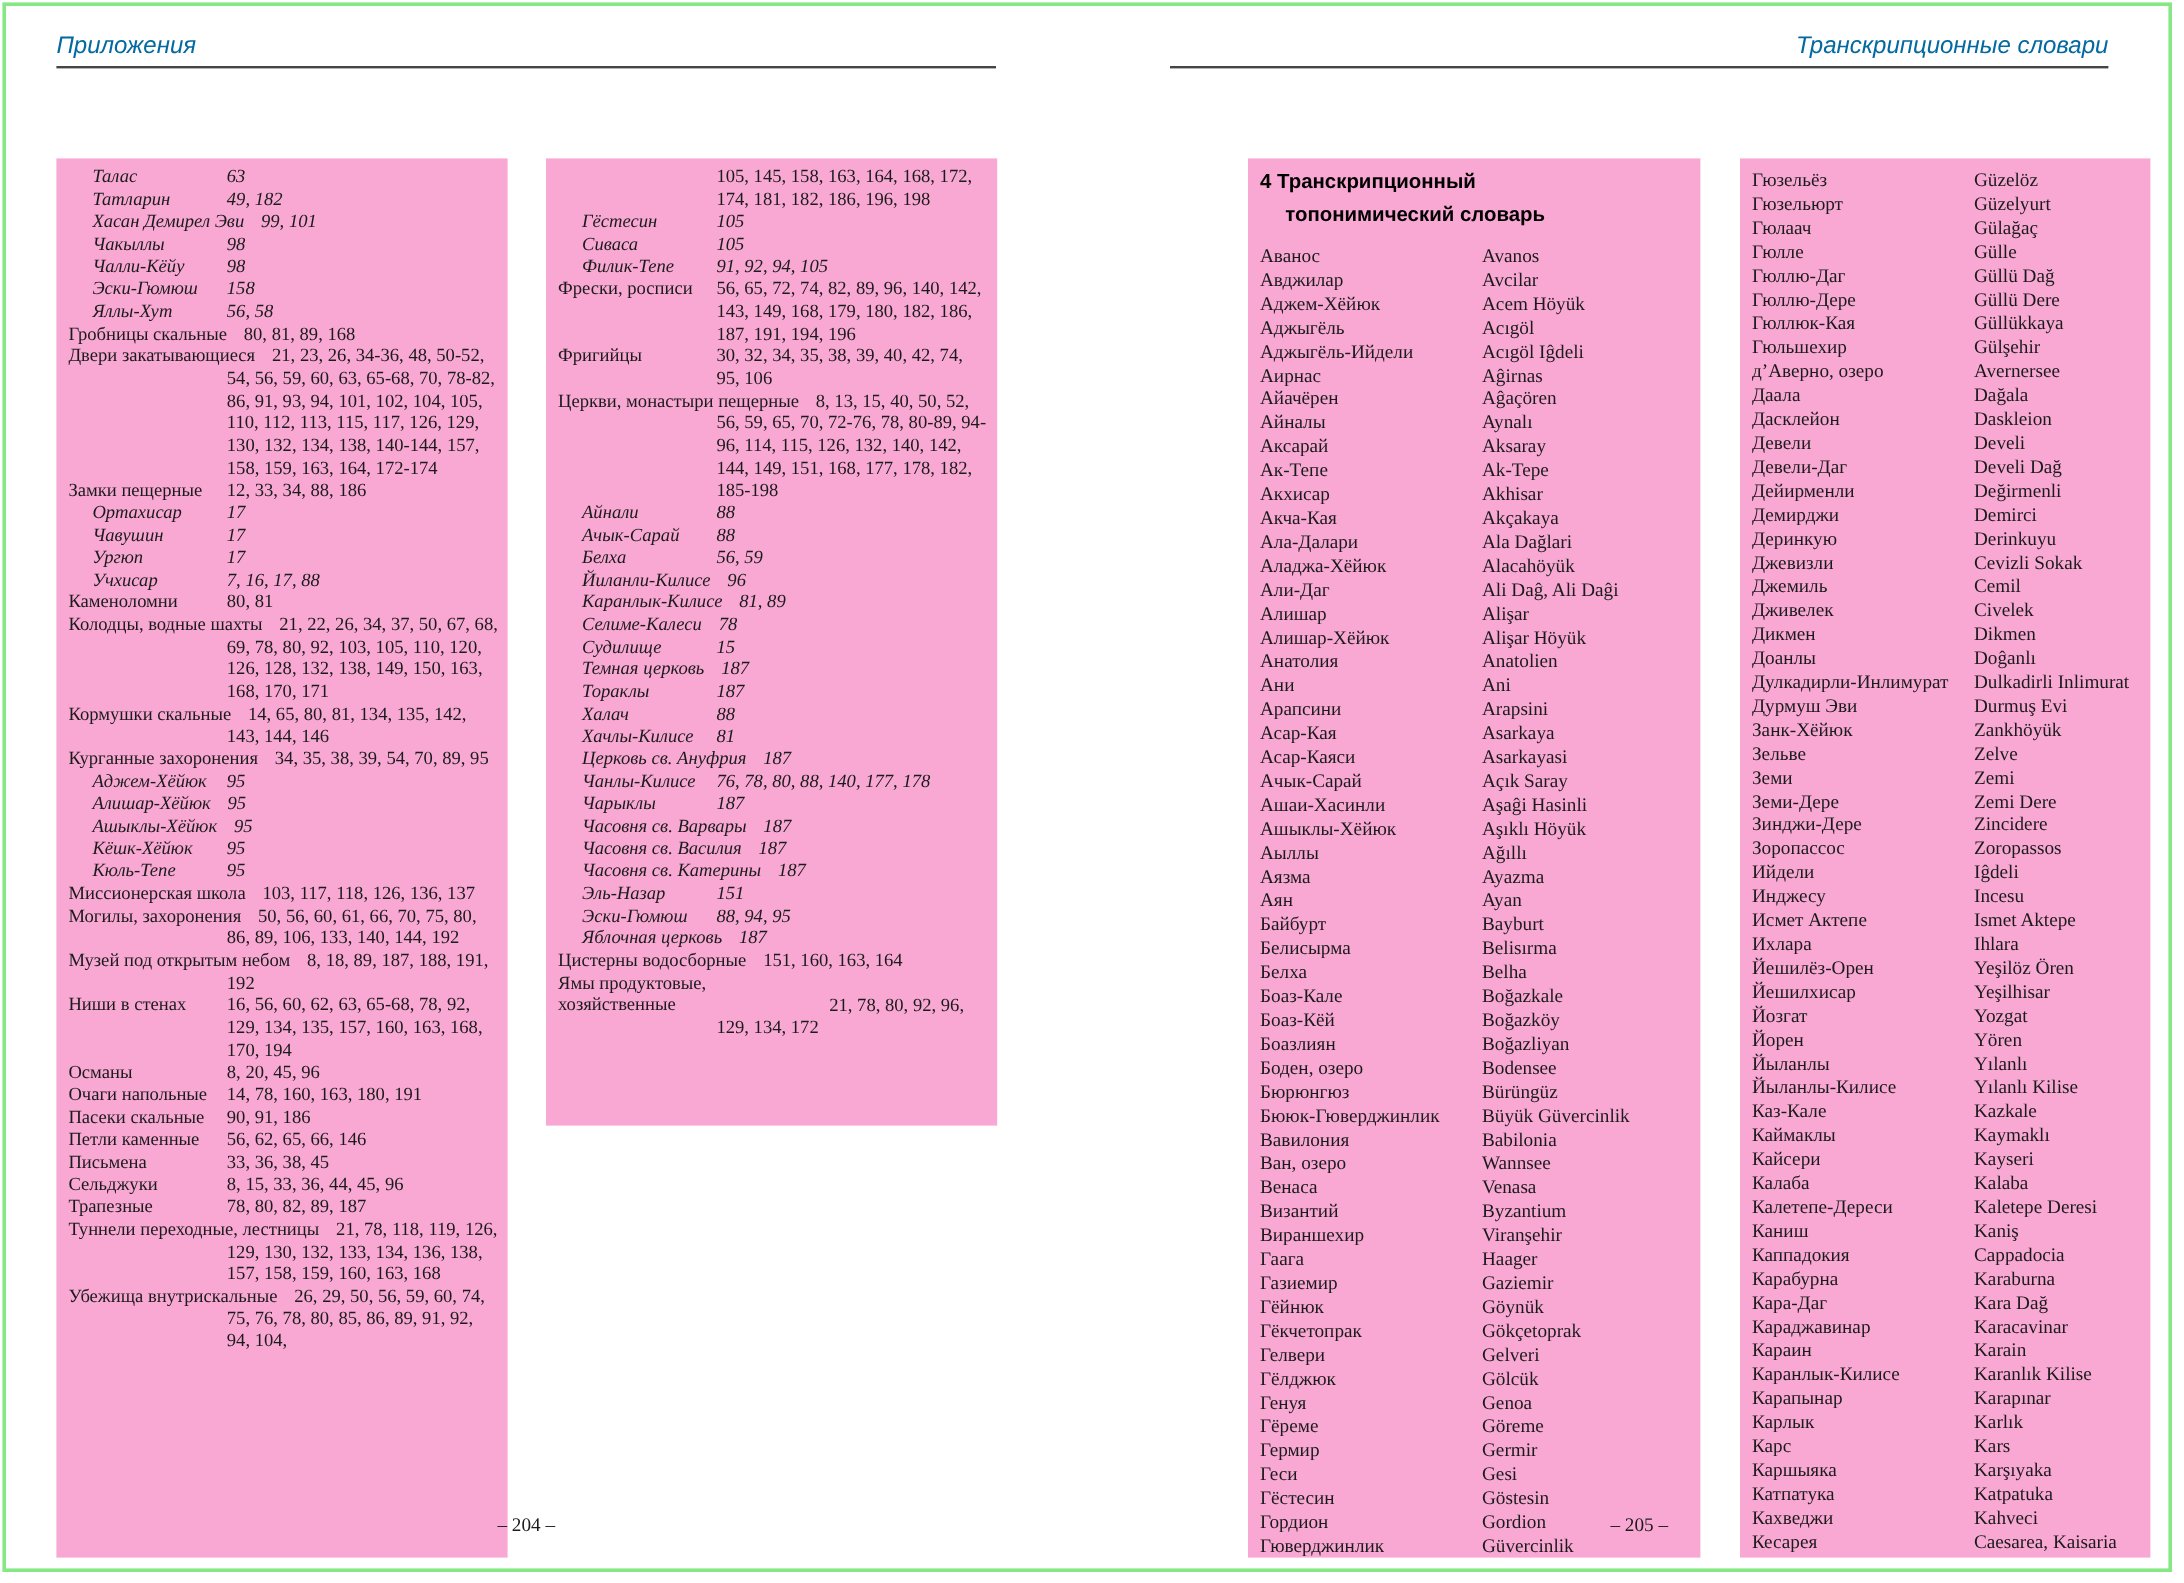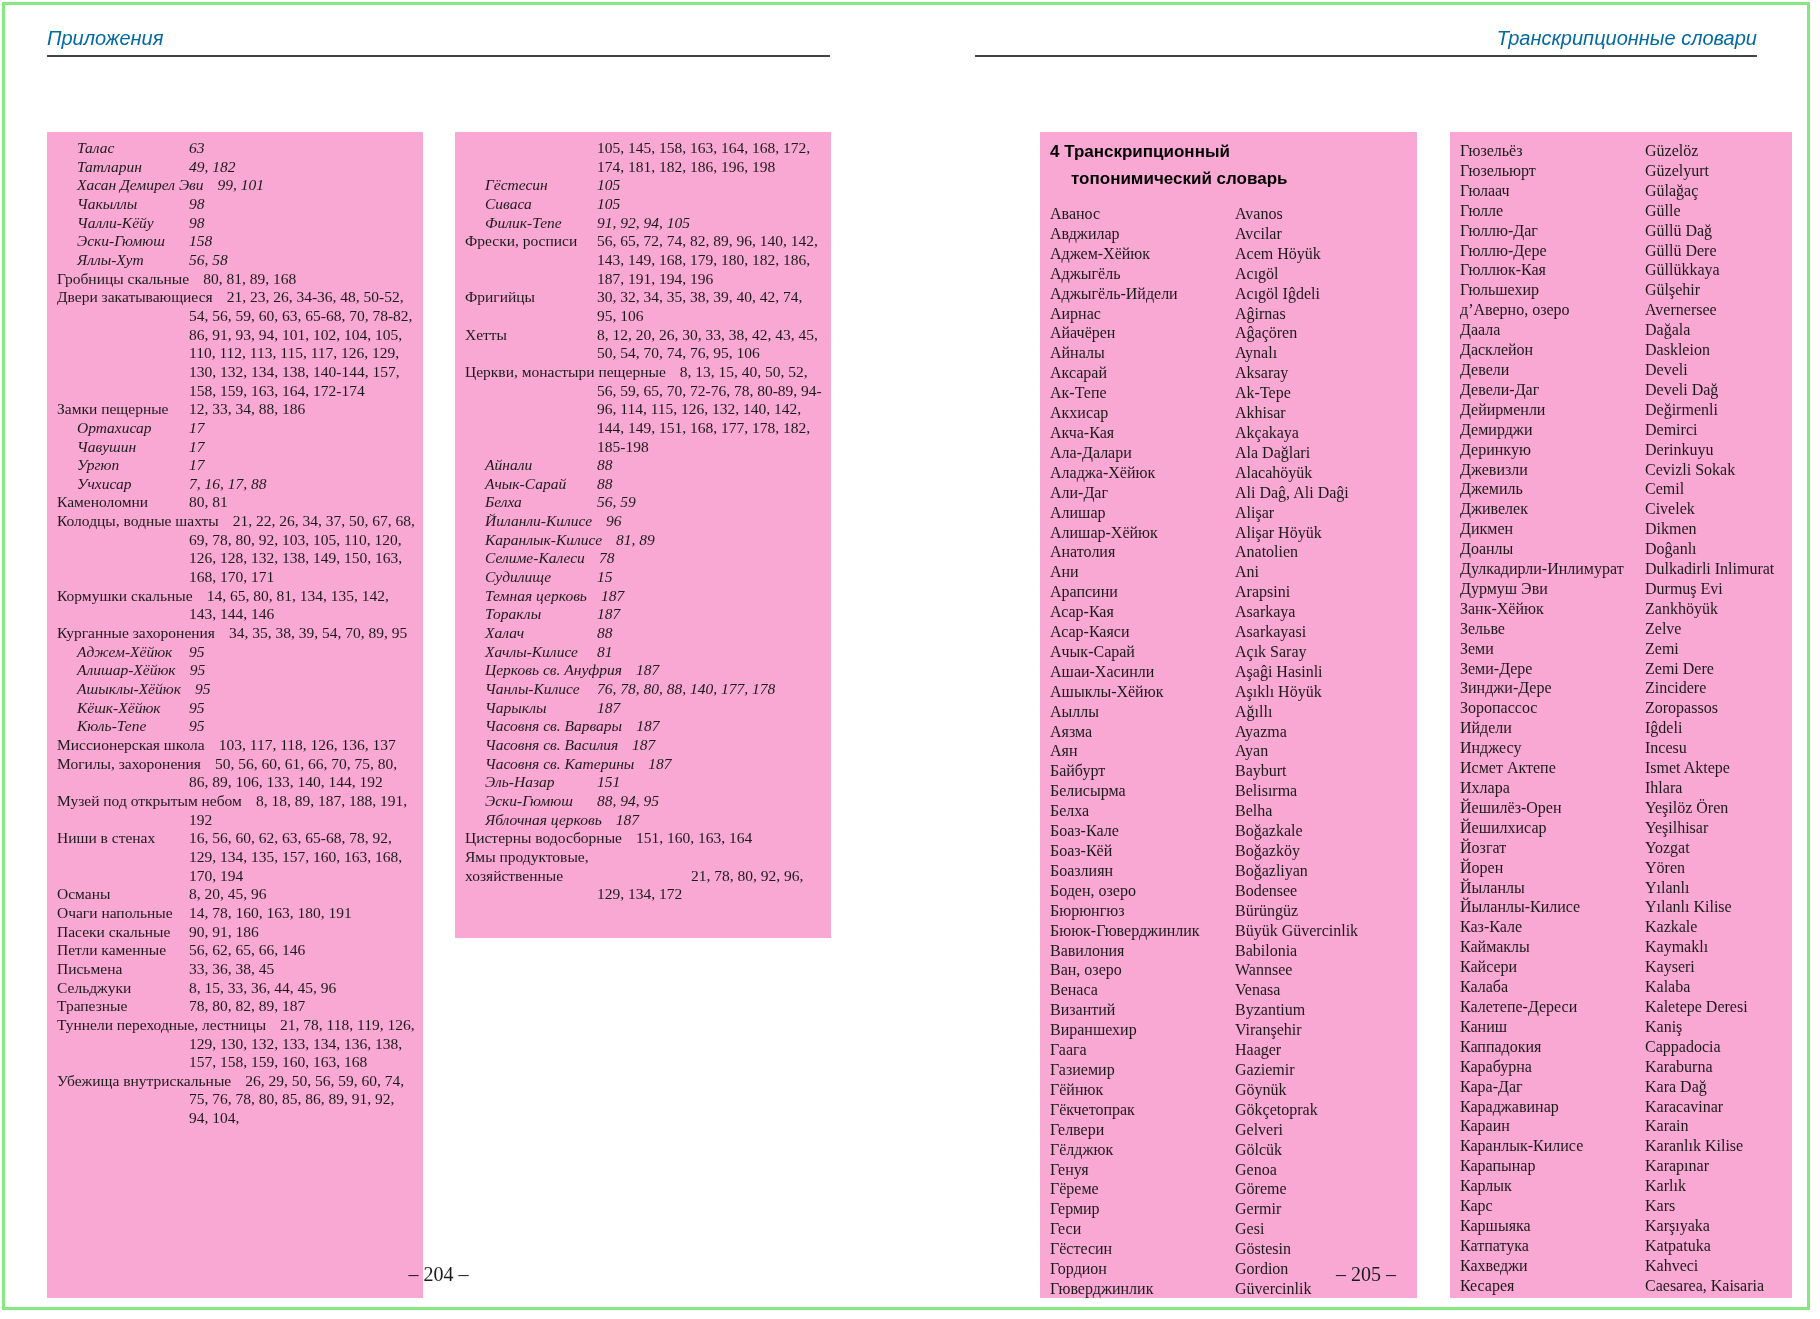--- a/index.html
+++ b/index.html
@@ -49,21 +49,21 @@
     font-family:"Liberation Sans",sans-serif;font-weight:700;
     font-size:17px;line-height:26.5px;color:#000;
     margin:2px 0 12px 0;
   }
   .dict-heading .l2{padding-left:21px;}
   .dict-row{
     display:grid;grid-template-columns:185px 1fr;
     font-size:16px;line-height:19.9px;color:#1b1b1b;
   }
   .page-number{
-    position:absolute;top:1263px;font-size:20px;color:#1b1b1b;
+    position:absolute;top:1263px;font-size:16px;color:#1b1b1b;
   }
   .pn-left{left:47px;width:783px;text-align:center;}
   .pn-right{left:975px;width:782px;text-align:center;}
 </style>
 </head>
 <body>
 
 <div>
   <div class="frame" style="border-color: rgb(133, 232, 133);"></div>
 
@@ -158,21 +158,20 @@
       <div class="idx-entry sub"><span class="term">Гёстесин</span><span class="pages">105</span></div>
 
       <div class="idx-entry sub"><span class="term">Сиваса</span><span class="pages">105</span></div>
 
       <div class="idx-entry sub"><span class="term">Филик-Тепе</span><span class="pages">91, 92, 94, 105</span></div>
 
       <div class="idx-entry main"><span class="term">Фрески, росписи</span><span class="pages">56, 65, 72, 74, 82, 89, 96, 140, 142, 143, 149, 168, 179, 180, 182, 186, 187, 191, 194, 196</span></div>
 
       <div class="idx-entry main"><span class="term">Фригийцы</span><span class="pages">30, 32, 34, 35, 38, 39, 40, 42, 74, 95, 106</span></div>
 
-      <div class="idx-entry main"><span class="term">Хетты</span><span class="pages">8, 12, 20, 26, 30, 33, 38, 42, 43, 45, 50, 54, 70, 74, 76, 95, 106</span></div>
 
       <div class="idx-entry main"><span class="term">Церкви, монастыри пещерные</span><span class="pages">8, 13, 15, 40, 50, 52, 56, 59, 65, 70, 72-76, 78, 80-89, 94-96, 114, 115, 126, 132, 140, 142, 144, 149, 151, 168, 177, 178, 182, 185-198</span></div>
 
       <div class="idx-entry sub"><span class="term">Айнали</span><span class="pages">88</span></div>
 
       <div class="idx-entry sub"><span class="term">Ачык-Сарай</span><span class="pages">88</span></div>
 
       <div class="idx-entry sub"><span class="term">Белха</span><span class="pages">56, 59</span></div>
 
       <div class="idx-entry sub"><span class="term">Йиланли-Килисе</span><span class="pages">96</span></div>

